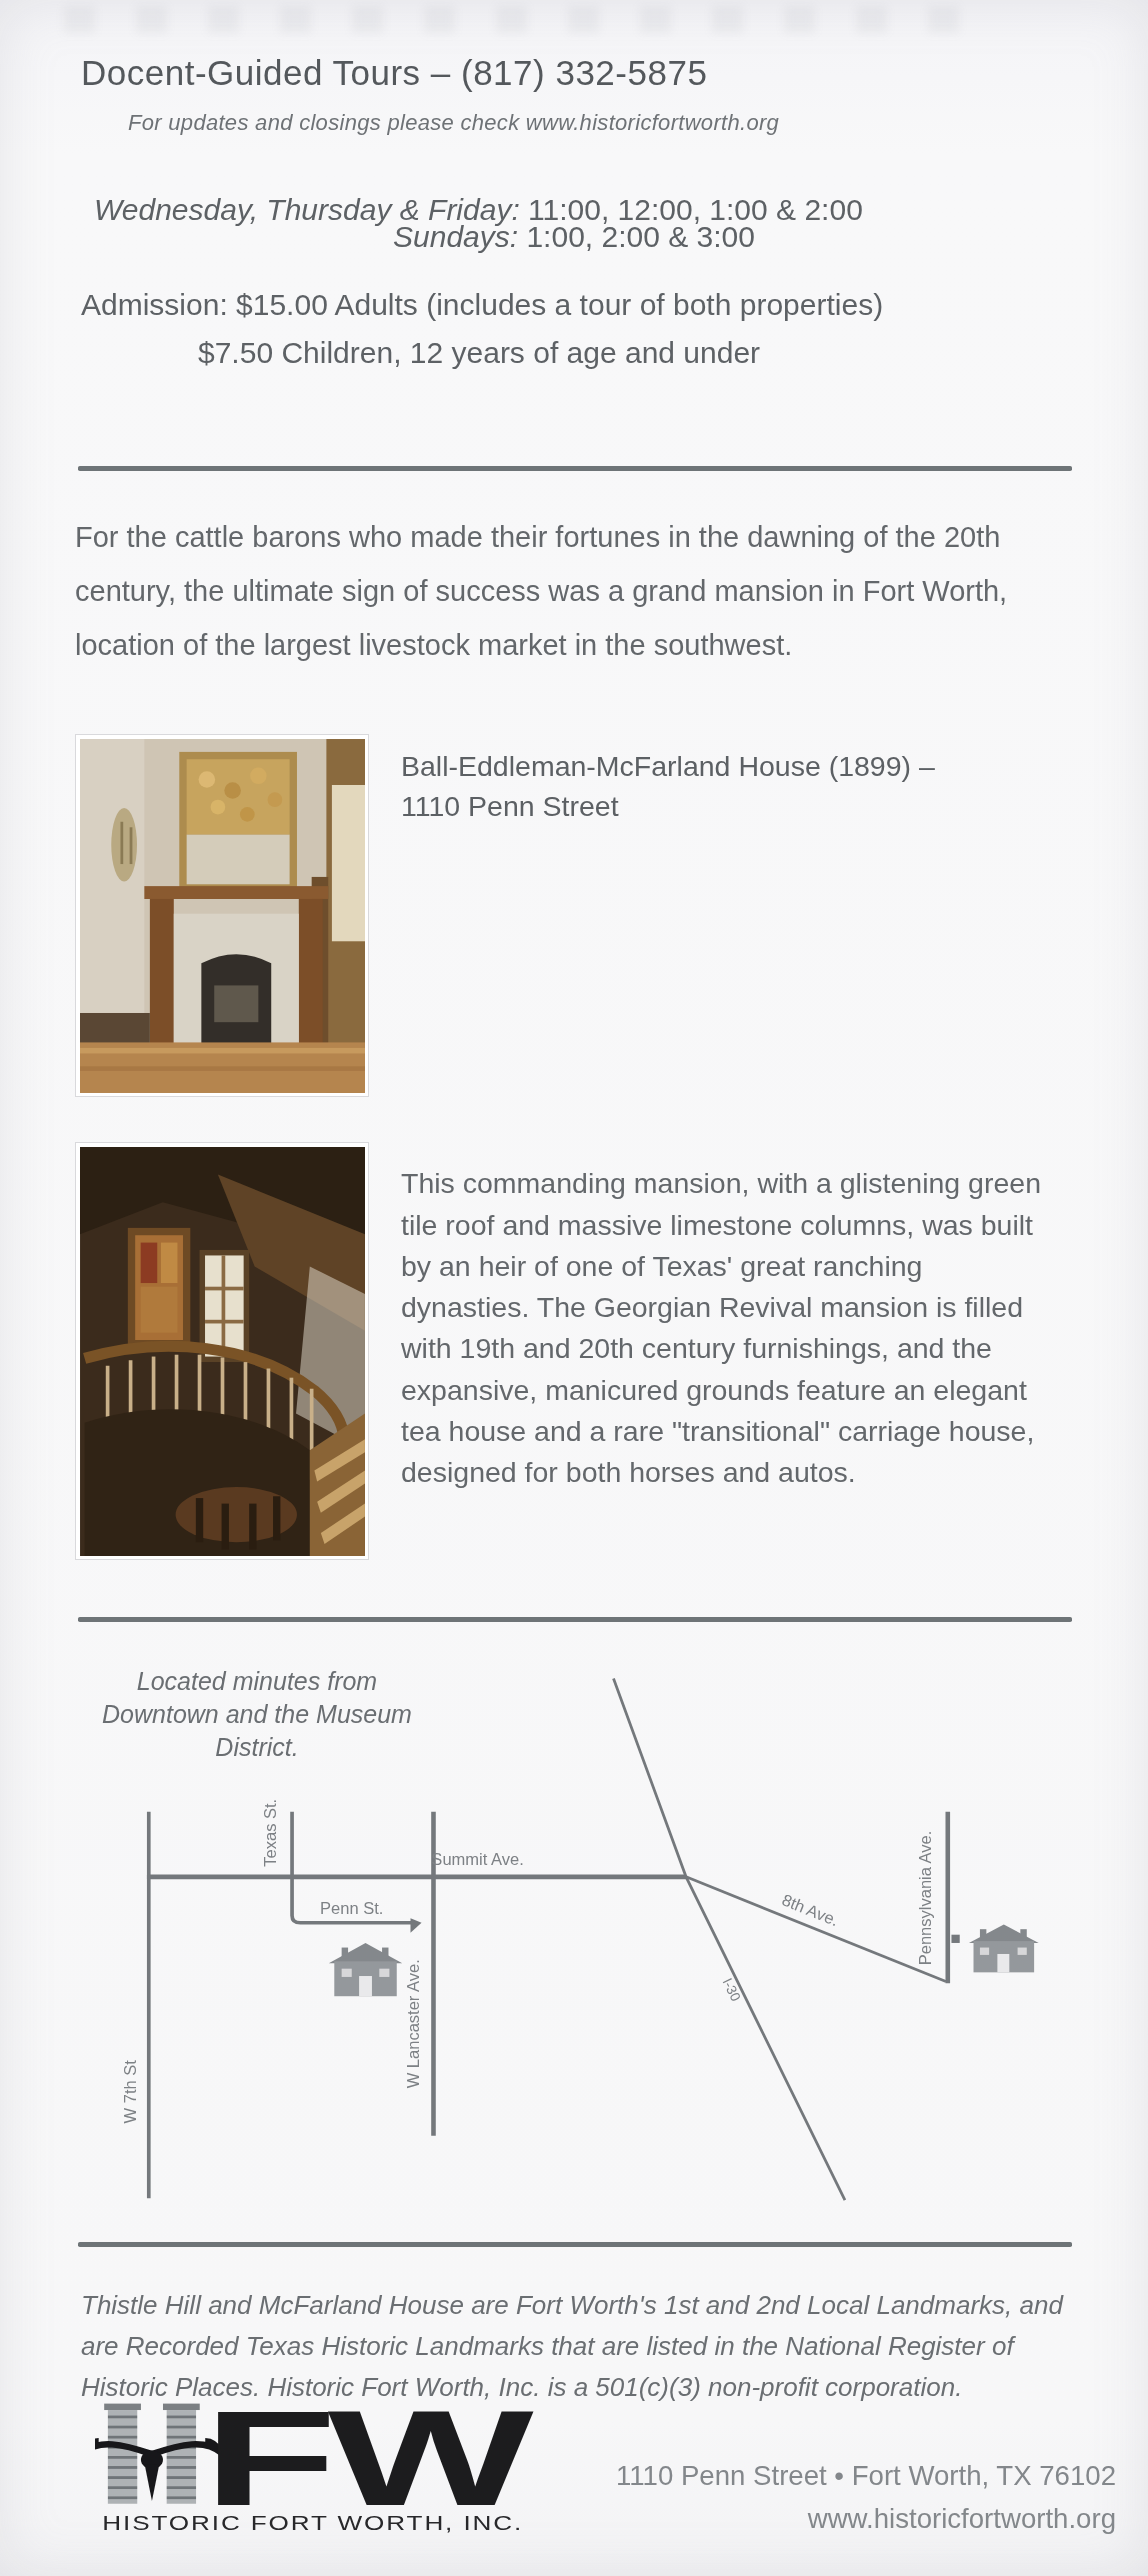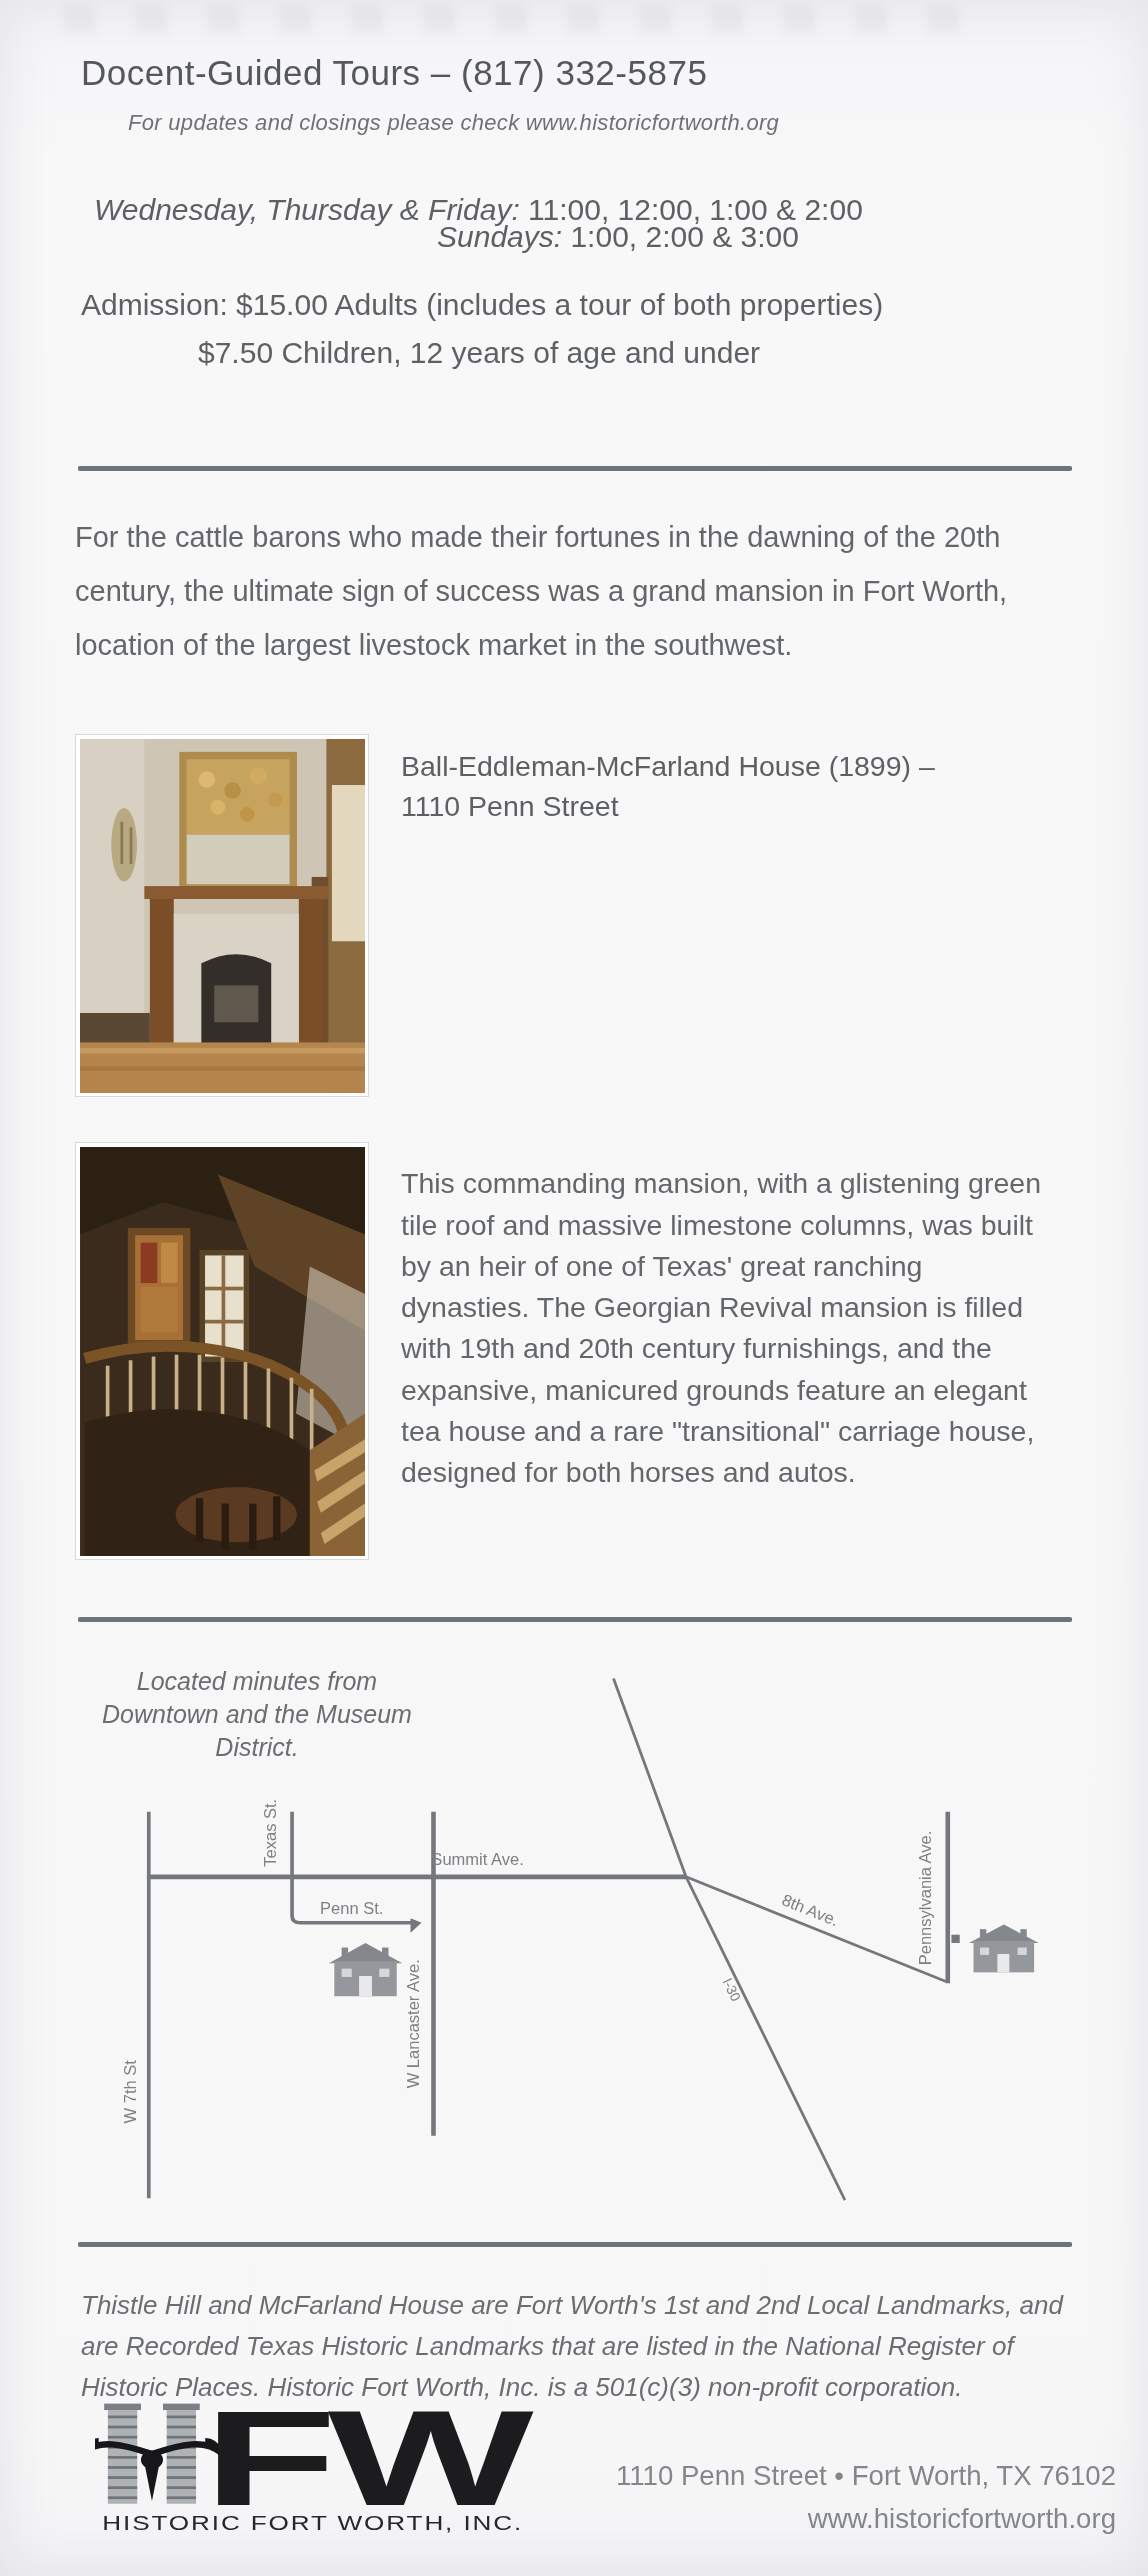--- a/index.html
+++ b/index.html
@@ -8,21 +8,21 @@
     background:linear-gradient(180deg,#f4f4f7 0%,#f8f8f9 6%,#f7f7f8 94%,#f3f3f5 100%);
     box-shadow:inset 0 0 55px rgba(150,150,160,.18);
     font-family:"Liberation Sans",sans-serif;color:#64686c;overflow:hidden;
   }
   .bleed{position:absolute;top:5.5px;left:64px;width:900px;height:27.6px;opacity:.5;
     background:repeating-linear-gradient(90deg,rgba(130,135,145,.18) 0 31px,rgba(0,0,0,0) 31px 72px);
     filter:blur(4.6px);}
   .h1{position:absolute;left:81px;top:53px;font-size:35px;letter-spacing:0.5px;color:#54585c;}
   .updates{position:absolute;left:83px;top:110px;font-size:22px;font-style:italic;color:#6e7276;letter-spacing:0.3px;margin-left:45px;}
   .sched1{position:absolute;left:94px;top:171px;font-size:30px;color:#5d6165;margin-top:22px;}
-  .sched2{position:absolute;left:393px;top:220px;font-size:30px;color:#5d6165;margin-left:44px;}
+  .sched2{position:absolute;left:393px;top:220px;font-size:30px;color:#5d6165;}
   .it{font-style:italic;}
   .adm1{position:absolute;left:81px;top:288px;font-size:30px;color:#5d6165;}
   .adm2{position:absolute;left:198px;top:336px;font-size:30px;color:#5d6165;}
   .adm3{position:absolute;left:261px;top:388px;font-size:20px;color:#707478;}
   .rule{position:absolute;left:78px;width:994px;height:4.6px;background:#6e7477;border-radius:1.8px;}
   .rule1{top:466px;}
   .rule2{top:1617px;}
   .rule3{top:2242px;}
   .intro{position:absolute;left:75px;top:511px;width:1015px;font-size:29px;line-height:1.86;color:#63676b;}
   .photo{position:absolute;left:75px;border:0.9px solid #d9d9dc;background:#fff;padding:3.7px;}

